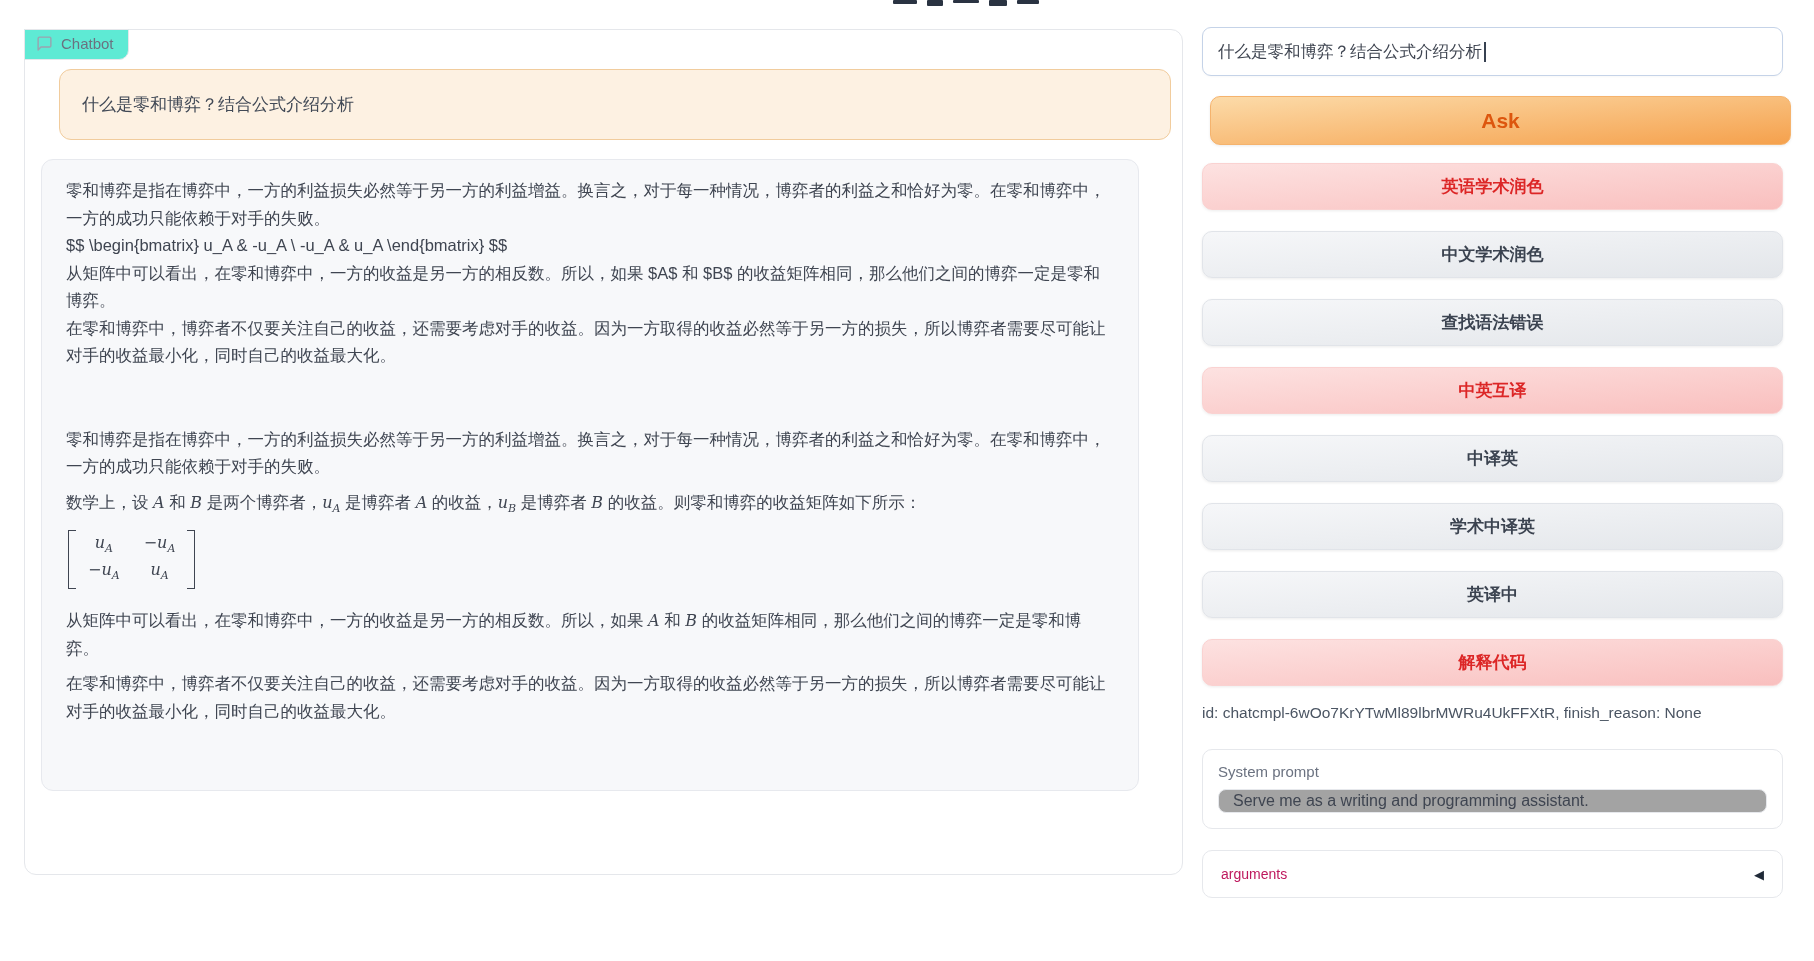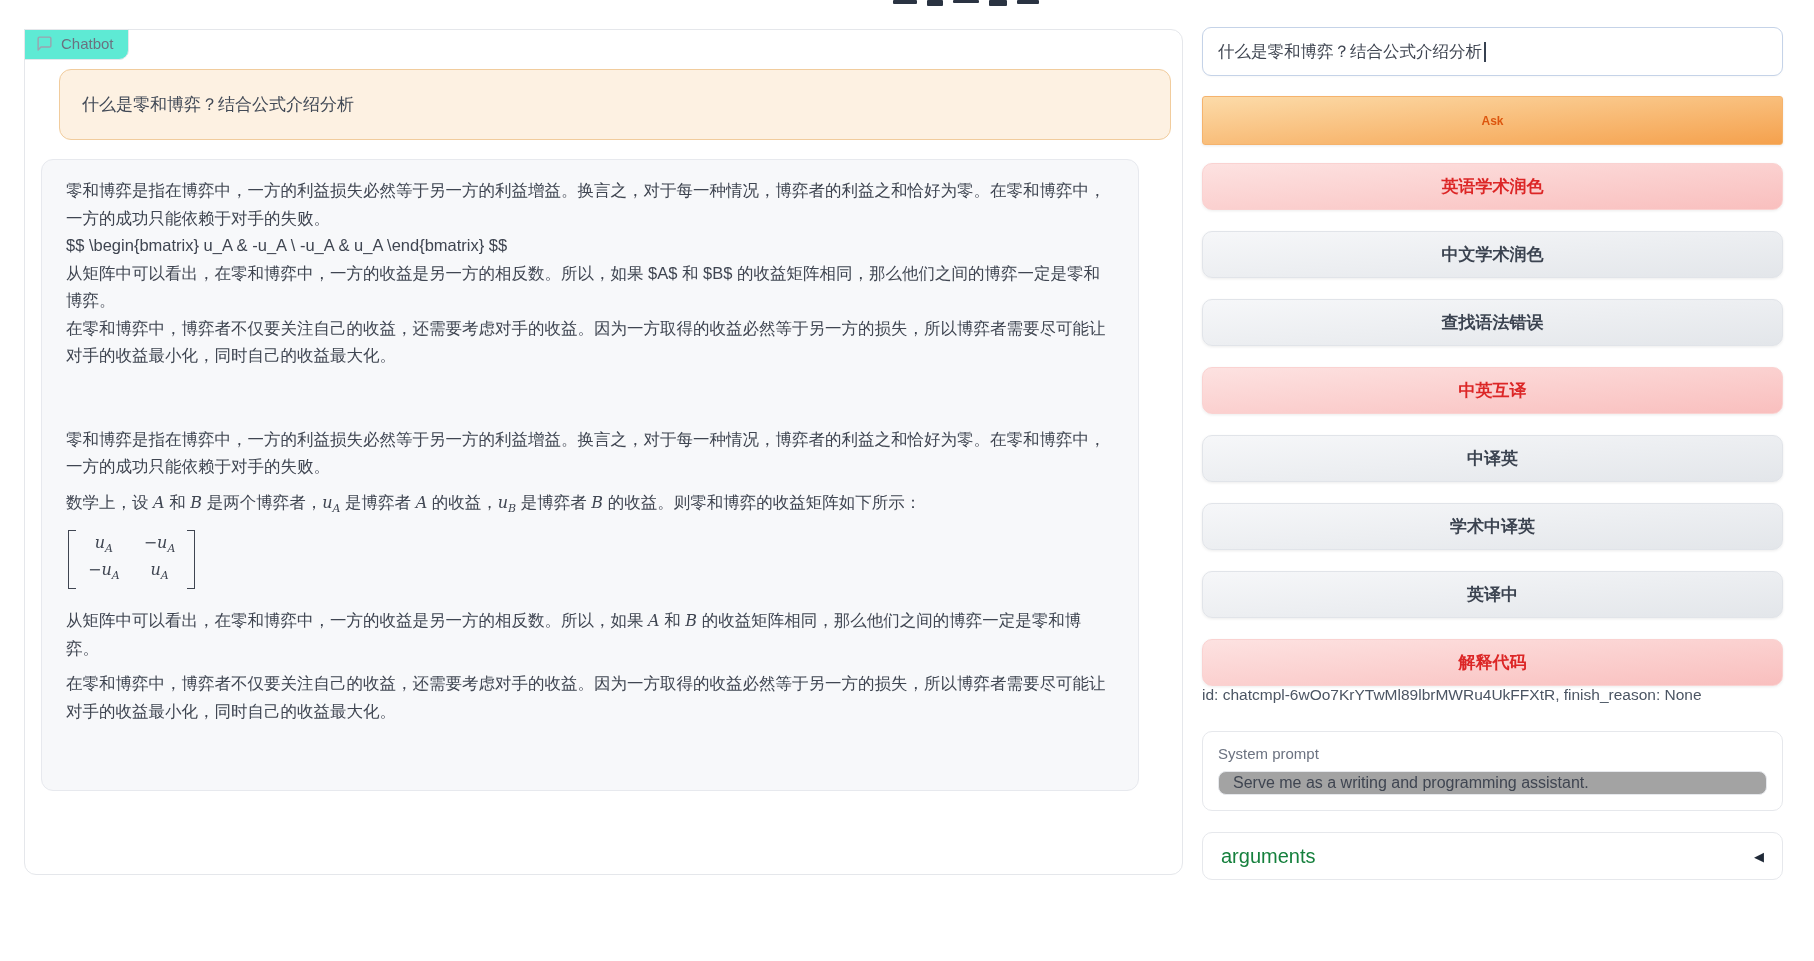--- a/index.html
+++ b/index.html
@@ -57,48 +57,49 @@
 
   
   .controls { position:absolute; left:1202px; top:27px; width:581px; }
   .query-box {
     height:49px; background:#fff; border:1px solid #c5d3e8; border-radius:9px;
     padding:0 15px; display:flex; align-items:center; font-size:16.5px; color:#3f4551;
     box-shadow:0 1px 2px rgba(0,0,0,.03); white-space:nowrap; overflow:hidden;
   }
   .caret { width:1.5px; height:20px; background:#374151; margin-left:2px; flex:none; }
   .ask-btn {
-    margin-top:20px; height:49px; width:100%; border:1px solid #f5b36d; border-radius:3px;
+    margin-top:20px; height:49px; width:100%; border:1px solid #f5b36d; border-radius:10px;
     background:linear-gradient(to bottom right,#fcdba9,#f5a14d);
-    color:#dd560e; font-weight:700; font-size:12px;
+    color:#dd560e; font-weight:700; font-size:21px;
     display:flex; align-items:center; justify-content:center; cursor:pointer;
     box-shadow:0 1px 3px rgba(0,0,0,.08);
     font-family:"Liberation Sans","DejaVu Sans",sans-serif;
+    margin-left:8px;
   }
   .btn-grid { margin-top:18px; display:grid; grid-template-columns:1fr; gap:21px 20px; }
   .qbtn {
     height:47px; border-radius:10px; font-weight:700; font-size:17px;
     display:flex; align-items:center; justify-content:center; cursor:pointer;
     box-shadow:0 1px 3px rgba(0,0,0,.08);
     font-family:"Liberation Sans","DejaVu Sans",sans-serif;
   }
   .qbtn.gray { background:linear-gradient(to bottom right,#f6f7f9,#e3e6ea); border:1px solid #e1e4e9; color:#3b4350; }
   .qbtn.red  { background:linear-gradient(to bottom right,#fde2e1,#f9bfbe); border:1px solid #fad2d1; color:#dc2626; }
-  .status-line { font-size:15.5px; color:#4b5563; height:18px; }
+  .status-line { margin-top:18px; font-size:15.5px; color:#4b5563; height:18px; }
   .sys-group { margin-top:27px; background:#fff; border:1px solid #e6e8ec; border-radius:10px; padding:13px 15px 15px; }
   .sys-label { font-size:15px; color:#6b7280; }
   .sys-input {
     margin-top:9px; border:1px solid #e6e8ec; border-radius:8px; padding:2px 14px;
     font-size:16px; color:#3f4551; background:#a3a3a3;
   }
   .accordion {
     margin-top:21px; height:48px; background:#fff; border:1px solid #e6e8ec; border-radius:10px;
     display:flex; align-items:center; justify-content:space-between; padding:0 18px; cursor:pointer;
   }
-  .acc-label { font-size:20px; color:#15803d; }
+  .acc-label { font-size:14px; color:#be185d; }
   .acc-icon { font-size:13px; color:#1f2937; line-height:1; }
 </style>
 </head>
 <body>
 
 <div class="page">
 
   <div class="clipped-title">
     <span></span>
       <span></span>

